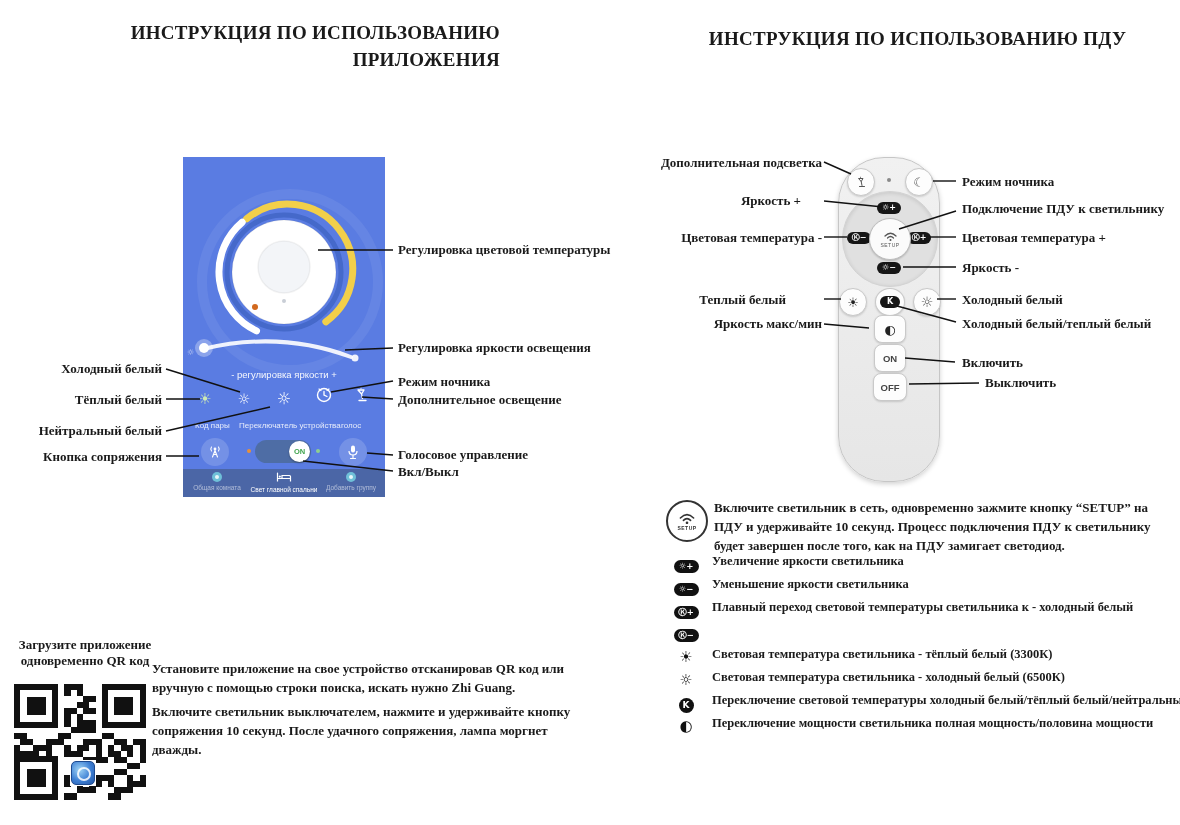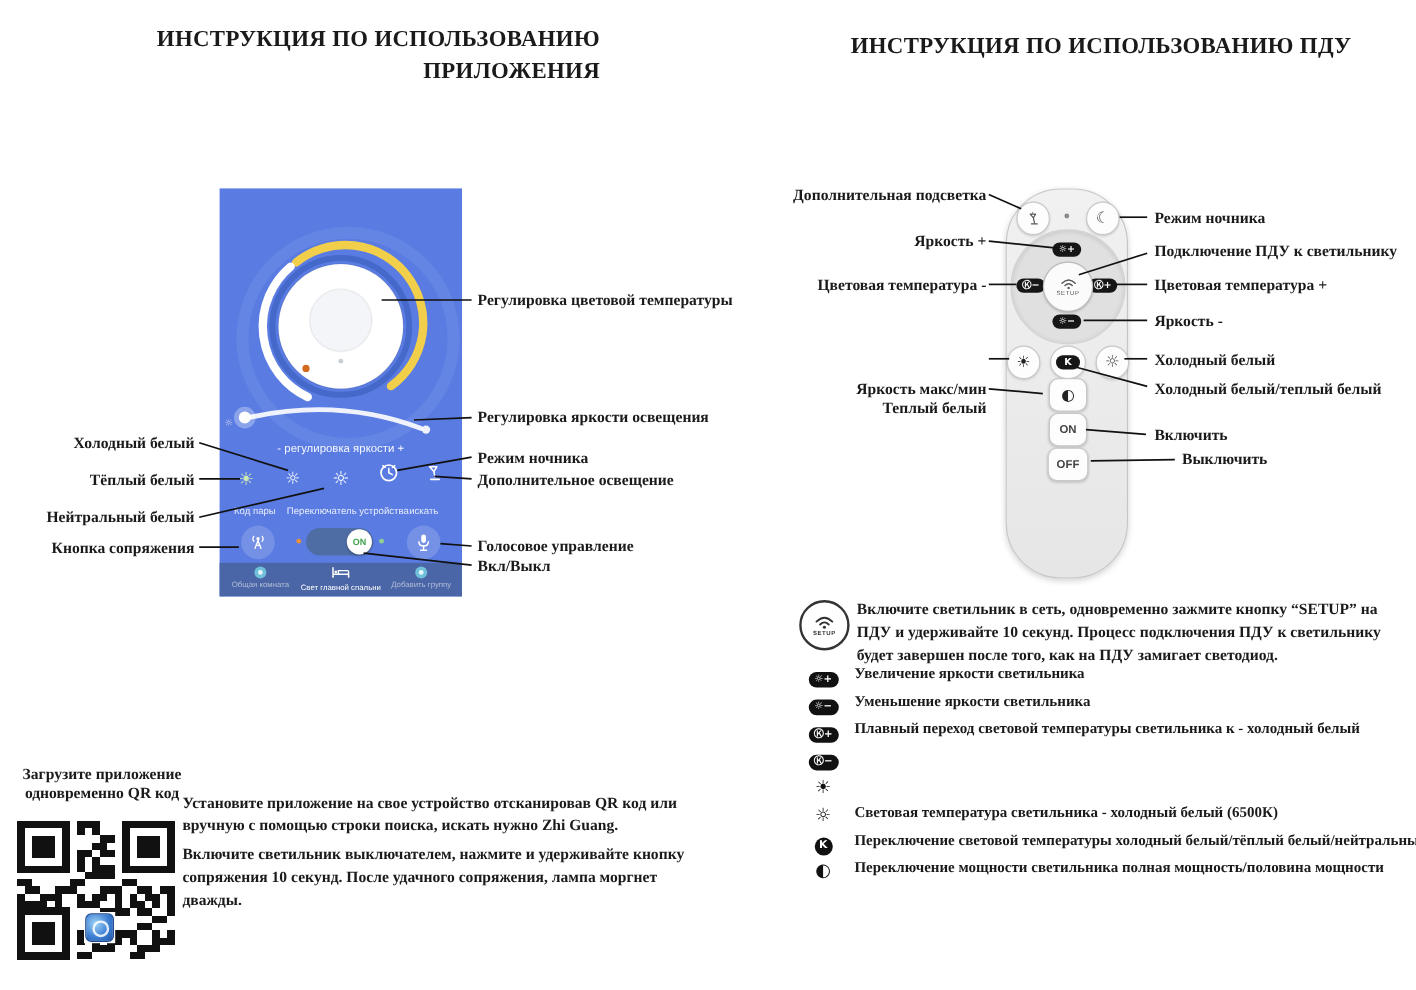--- a/index.html
+++ b/index.html
@@ -161,21 +161,21 @@
             <path d="M5 4 L11 4 L8.6 8 Z" fill="none" stroke="#fff" stroke-width="1.3" stroke-linejoin="round"></path>
             <path d="M8.6 8 L9.5 13" stroke="#fff" stroke-width="1.3"></path>
             <path d="M6 14.5 H13" stroke="#fff" stroke-width="1.3" stroke-linecap="round"></path>
             <path d="M8 1.5 L8 2.8" stroke="#fff" stroke-width="1"></path>
           </svg>
       </span>
     </div>
 
     <div class="sec-label" style="left:12px;">Код пары</div>
     <div class="sec-label" style="left:56px;">Переключатель устройства</div>
-    <div class="sec-label" style="left:158px;">искать</div>
+    <div class="sec-label" style="left:158px;">голос</div>
 
     <div class="round-btn" style="left:18px;top:281px;">
       <svg width="16" height="16" viewBox="0 0 16 16">
           <circle cx="8" cy="5" r="1.4" fill="#fff"></circle>
           <path d="M4.5 3 Q3 5 4.5 7 M11.5 3 Q13 5 11.5 7" fill="none" stroke="#fff" stroke-width="1.1" stroke-linecap="round"></path>
           <path d="M8 6.5 L5.5 13 M8 6.5 L10.5 13 M6.3 10.5 H9.7" stroke="#fff" stroke-width="1.1" stroke-linecap="round"></path>
         </svg>
     </div>
     <div class="mini-dot" style="left:64px;top:292px;background:#e8913a;"></div>
     <div class="toggle">
@@ -385,26 +385,26 @@
     </div>
     <div class="r-btn r-circle" style="left:74px;top:130px;width:26px;height:26px;font-family:'DejaVu Sans',sans-serif;font-size:14px;color:#555;">☼</div>
 
     <div class="r-btn r-square" style="left:35px;top:157px;width:30px;height:26px;font-family:'DejaVu Sans',sans-serif;font-size:13px;color:#222;">◐</div>
     <div class="r-btn r-square onoff" style="left:35px;top:186px;width:30px;height:26px;">ON</div>
     <div class="r-btn r-square onoff" style="left:34px;top:215px;width:32px;height:26px;">OFF</div>
   </div>
 
   <div class="callout r abs" style="left:622px;top:155px;width:200px;">Дополнительная подсветка</div>
   <div class="callout abs" style="left:962px;top:174px;">Режим ночника</div>
-  <div class="callout r abs" style="left:642px;top:193px;width:180px;">Яркость +</div>
+  <div class="callout r abs" style="left:621px;top:193px;width:180px;">Яркость +</div>
   <div class="callout abs" style="left:962px;top:201px;">Подключение ПДУ к светильнику</div>
   <div class="callout r abs" style="left:622px;top:230px;width:200px;">Цветовая температура -</div>
   <div class="callout abs" style="left:962px;top:230px;">Цветовая температура +</div>
   <div class="callout abs" style="left:962px;top:260px;text-align:right;">Яркость -</div>
-  <div class="callout r abs" style="left:682px;top:292px;width:140px;margin-top:40px;">Теплый белый</div>
+  <div class="callout r abs" style="left:646px;top:292px;width:140px;">Теплый белый</div>
   <div class="callout abs" style="left:962px;top:292px;">Холодный белый</div>
   <div class="callout abs" style="left:962px;top:316px;">Холодный белый/теплый белый</div>
   <div class="callout r abs" style="left:662px;top:316px;width:160px;">Яркость макс/мин</div>
   <div class="callout abs" style="left:962px;top:355px;text-align:center;">Включить</div>
   <div class="callout abs" style="left:985px;top:375px;">Выключить</div>
 
   <div class="setup-note-icon">
     <svg width="18" height="12" viewBox="0 0 15 10">
         <path d="M2 5 Q7.5 -0.5 13 5" fill="none" stroke="#333" stroke-width="1.3" stroke-linecap="round"></path>
         <path d="M4.5 7 Q7.5 4 10.5 7" fill="none" stroke="#333" stroke-width="1.3" stroke-linecap="round"></path>
@@ -424,20 +424,21 @@
   </div>
   <div class="legend-row" style="top:599px;">
     <span class="legend-icon"><span class="lg-pill">Ⓚ+</span></span>
     <span class="legend-text">Плавный переход световой температуры светильника к - холодный белый</span>
   </div>
   <div class="legend-row" style="top:622px;">
     <span class="legend-icon"><span class="lg-pill">Ⓚ−</span></span>
   </div>
   <div class="legend-row" style="top:646px;">
     <span class="legend-icon"><span class="lg-glyph">☀</span></span>
+    <span class="legend-text">Световая температура светильника - тёплый белый (3300К)</span>
   </div>
   <div class="legend-row" style="top:669px;">
     <span class="legend-icon"><span class="lg-glyph">☼</span></span>
     <span class="legend-text">Световая температура светильника - холодный белый (6500К)</span>
   </div>
   <div class="legend-row" style="top:692px;">
     <span class="legend-icon"><span class="lg-kcirc">K</span></span>
     <span class="legend-text">Переключение световой температуры холодный белый/тёплый белый/нейтральный белый</span>
   </div>
   <div class="legend-row" style="top:715px;">

